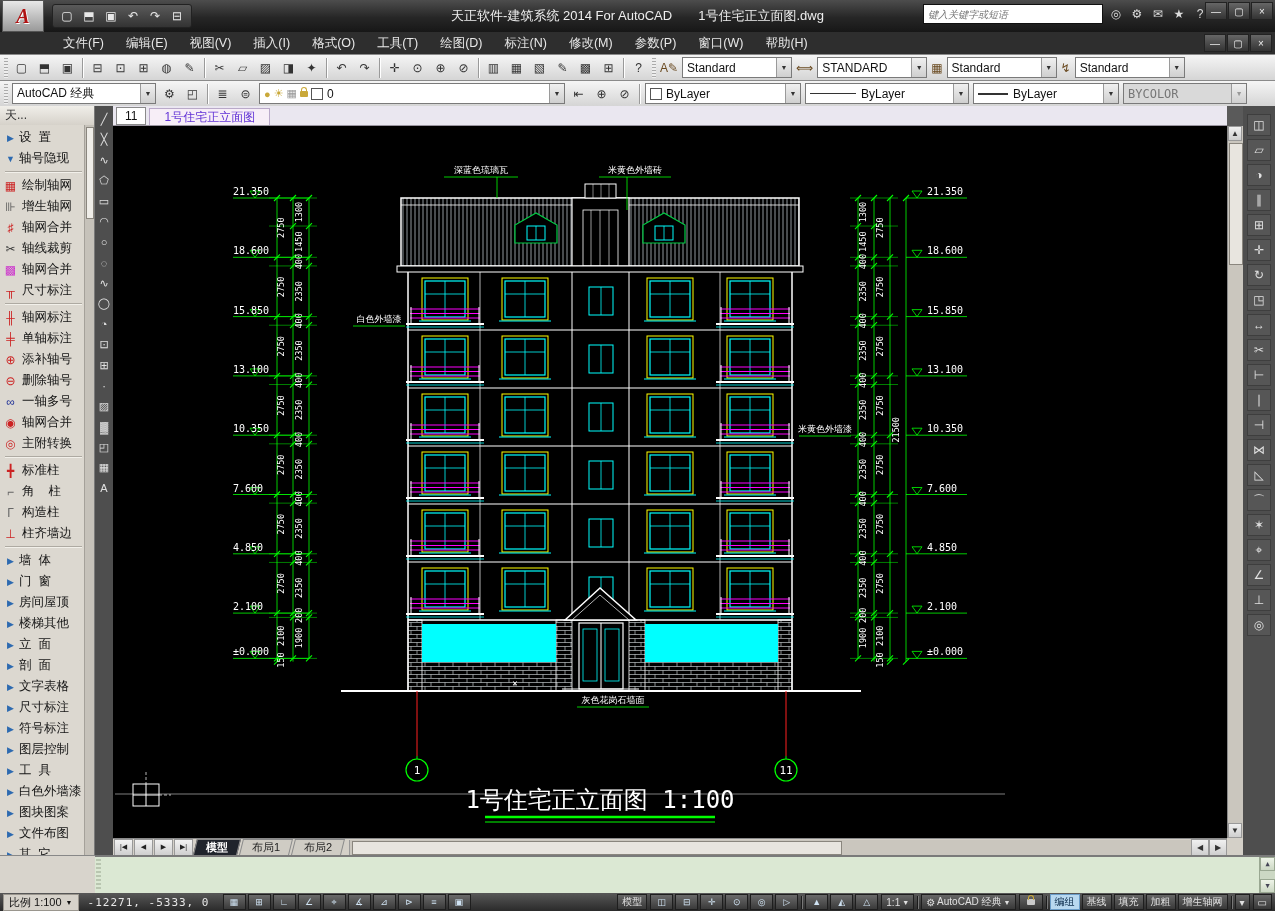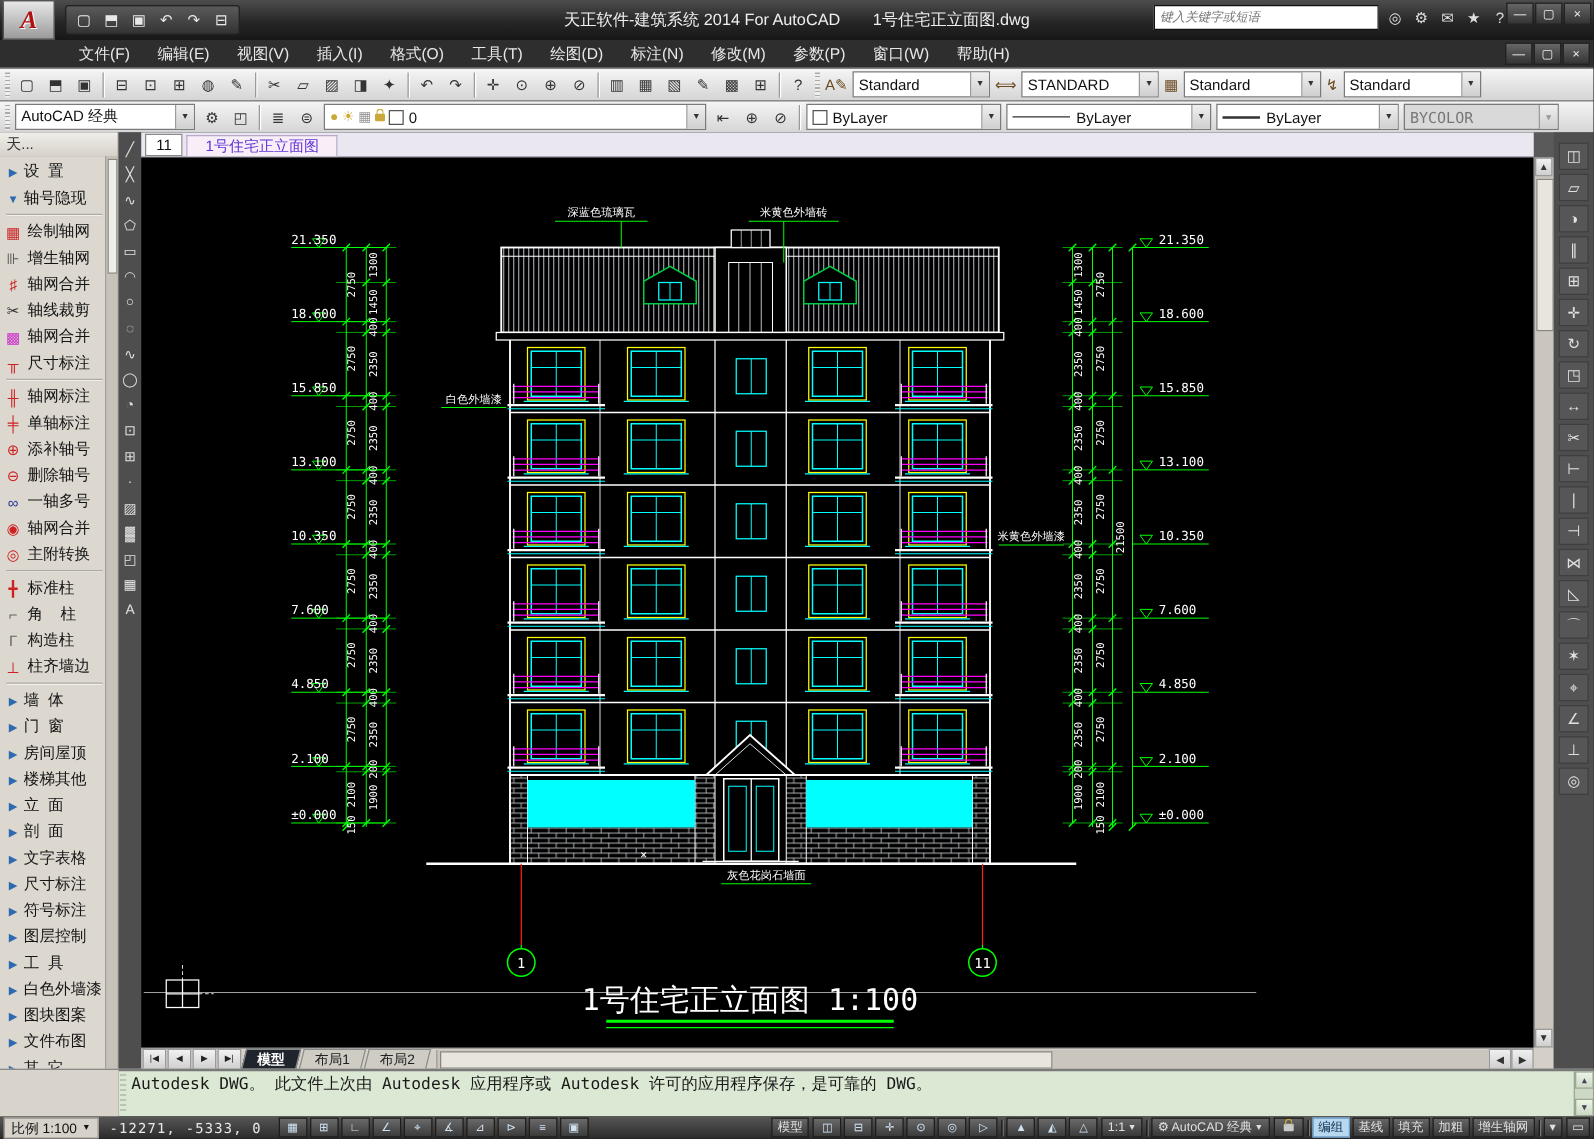--- a/index.html
+++ b/index.html
@@ -924,21 +924,20 @@
         <div class="mbtn">⌖</div>
         <div class="mbtn">∠</div>
         <div class="mbtn">⊥</div>
         <div class="mbtn">◎</div>
       </div>
   </div>
 
   <div id="cmdfill"></div>
   <div id="cmd">
     <div id="cmdgrip"></div>
-    <div class="cline">Autodesk DWG。  此文件上次由 Autodesk 应用程序或 Autodesk 许可的应用程序保存，是可靠的 DWG。</div>
     <div id="cmdscroll">
       <div class="cs">▲</div>
       <div class="cs">▼</div>
     </div>
   </div>
 
   <div id="status">
     <div id="scalebtn">
         <span>比例 1:100</span>
         <span style="font-size:7px;">▼</span>

